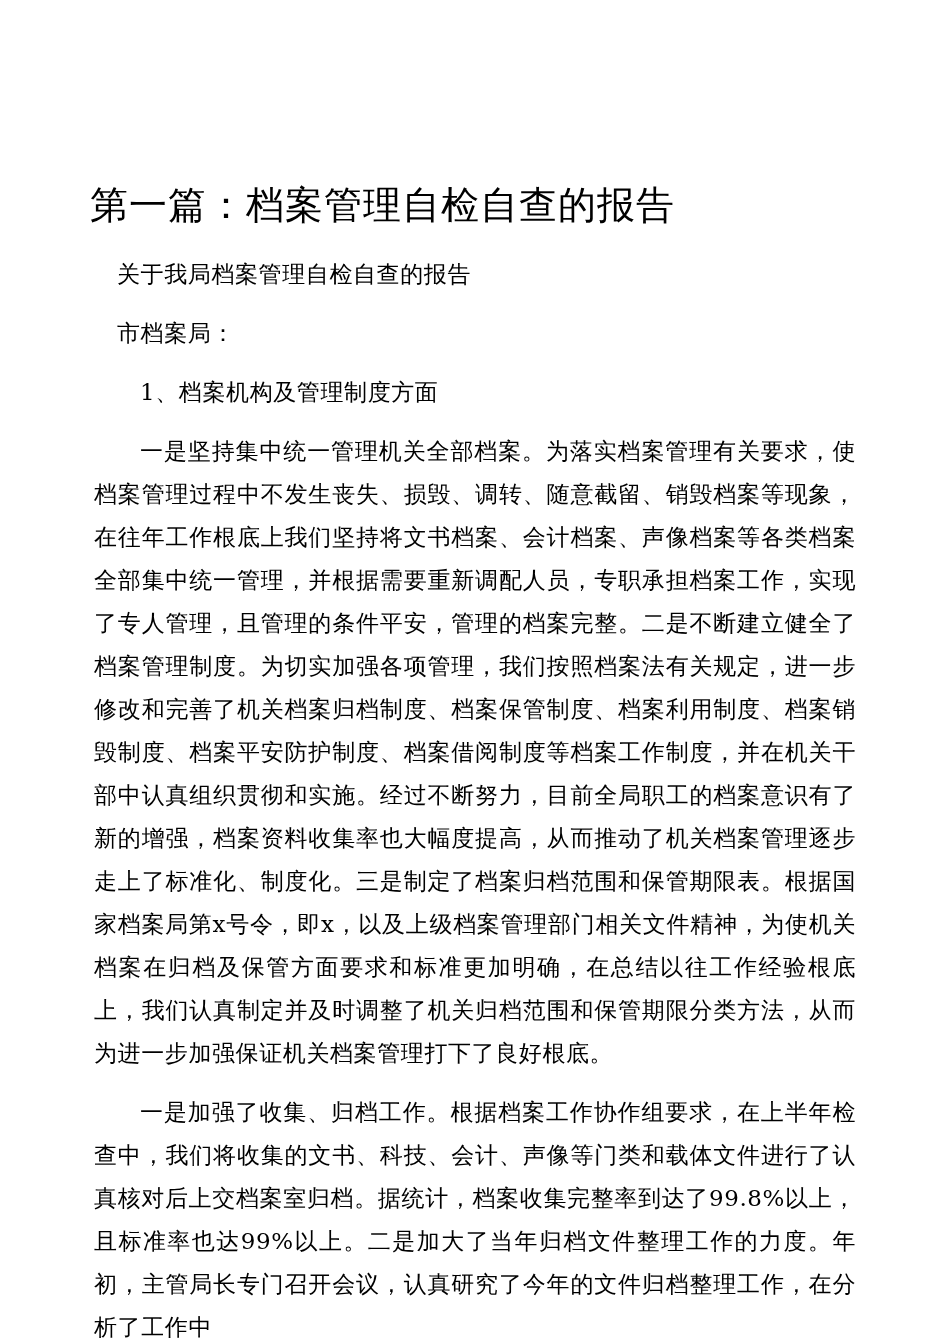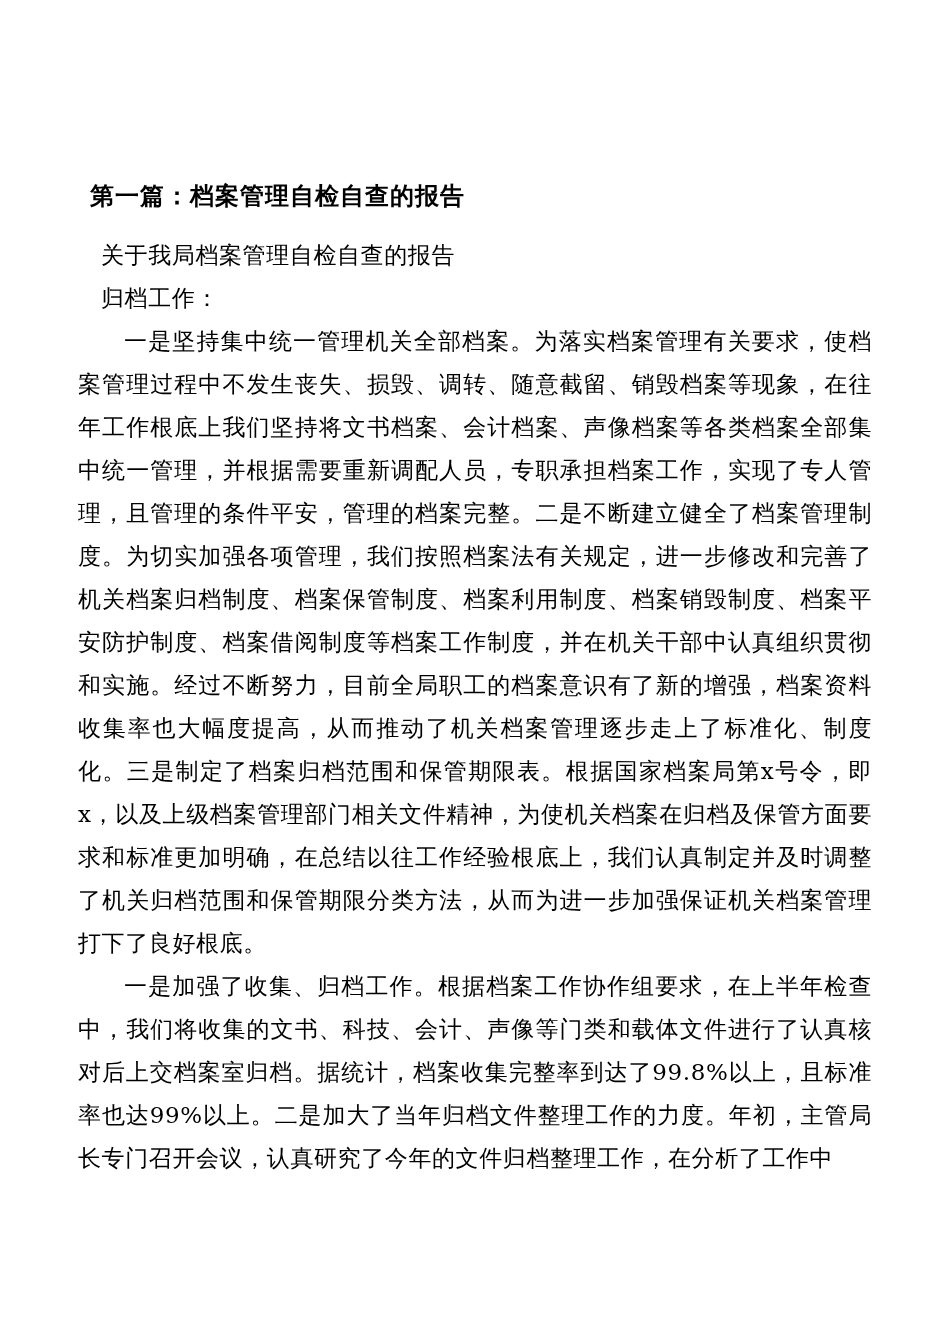--- a/index.html
+++ b/index.html
@@ -15,46 +15,47 @@
   }
   .page {
     width: 950px;
     min-height: 1344px;
     box-sizing: border-box;
     padding: 180px 78px 40px 78px;
     background: #ffffff;
   }
   .doc-title {
     font-family: "DejaVu Sans", "Liberation Sans", sans-serif;
-    font-weight: bold;
-    font-size: 24px;
+    font-weight: normal;
+    font-size: 38px;
     line-height: 1.35;
     letter-spacing: 1px;
     margin: 0 0 22px 0;
     padding-left: 12px;
   }
   .para {
     font-size: 23px;
     line-height: 43px;
     letter-spacing: 0.6px;
-    margin: 0;
+    margin: 16px;
     text-align: justify;
     text-justify: inter-ideograph;
     font-family: "DejaVu Serif", "Liberation Serif", serif;
   }
   .indent-1 {
     text-indent: 23px;
   }
   .indent-2 {
     text-indent: 46px;
   }
 </style>
 </head>
 <body>
 
 <div class="page">
   <h1 class="doc-title">第一篇：档案管理自检自查的报告</h1>
 
   <p class="para indent-1">关于我局档案管理自检自查的报告</p>
-  <p class="para indent-1">归档工作：</p>
+  <p class="para indent-1">市档案局：</p>
+  <p class="para indent-2">1、档案机构及管理制度方面</p>
   <p class="para indent-2">一是坚持集中统一管理机关全部档案。为落实档案管理有关要求，使档案管理过程中不发生丧失、损毁、调转、随意截留、销毁档案等现象，在往年工作根底上我们坚持将文书档案、会计档案、声像档案等各类档案全部集中统一管理，并根据需要重新调配人员，专职承担档案工作，实现了专人管理，且管理的条件平安，管理的档案完整。二是不断建立健全了档案管理制度。为切实加强各项管理，我们按照档案法有关规定，进一步修改和完善了机关档案归档制度、档案保管制度、档案利用制度、档案销毁制度、档案平安防护制度、档案借阅制度等档案工作制度，并在机关干部中认真组织贯彻和实施。经过不断努力，目前全局职工的档案意识有了新的增强，档案资料收集率也大幅度提高，从而推动了机关档案管理逐步走上了标准化、制度化。三是制定了档案归档范围和保管期限表。根据国家档案局第x号令，即x，以及上级档案管理部门相关文件精神，为使机关档案在归档及保管方面要求和标准更加明确，在总结以往工作经验根底上，我们认真制定并及时调整了机关归档范围和保管期限分类方法，从而为进一步加强保证机关档案管理打下了良好根底。</p>
   <p class="para indent-2">一是加强了收集、归档工作。根据档案工作协作组要求，在上半年检查中，我们将收集的文书、科技、会计、声像等门类和载体文件进行了认真核对后上交档案室归档。据统计，档案收集完整率到达了99.8%以上，且标准率也达99%以上。二是加大了当年归档文件整理工作的力度。年初，主管局长专门召开会议，认真研究了今年的文件归档整理工作，在分析了工作中</p>
 </div>
 
 </body></html>

